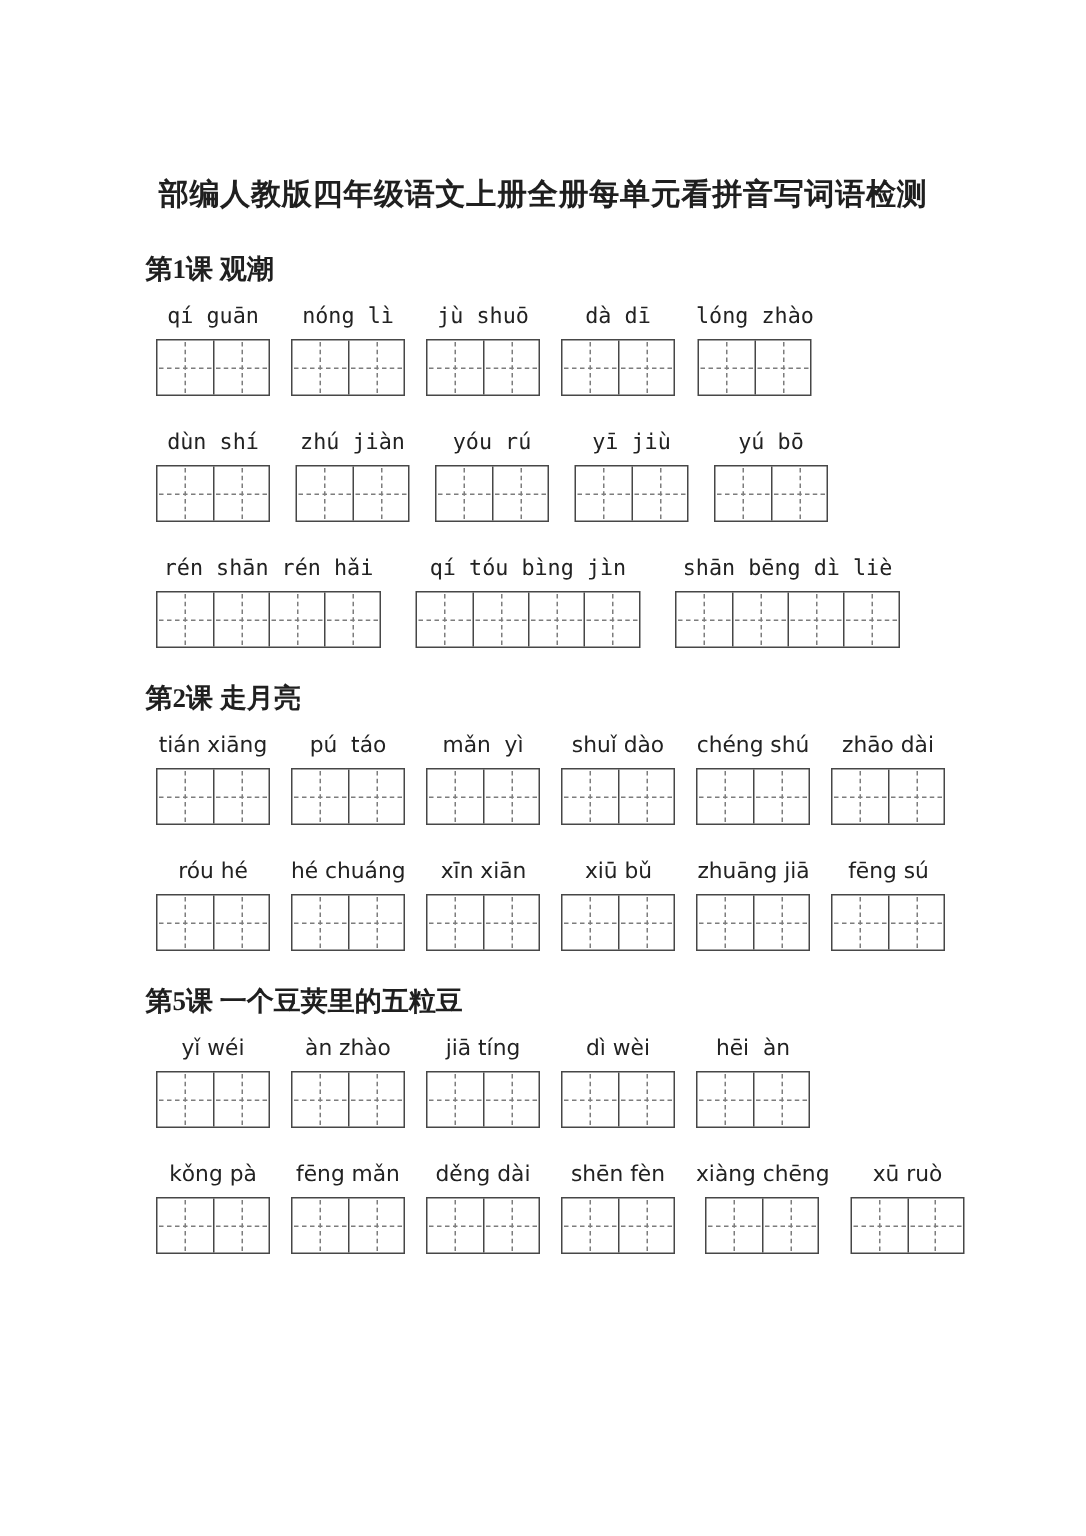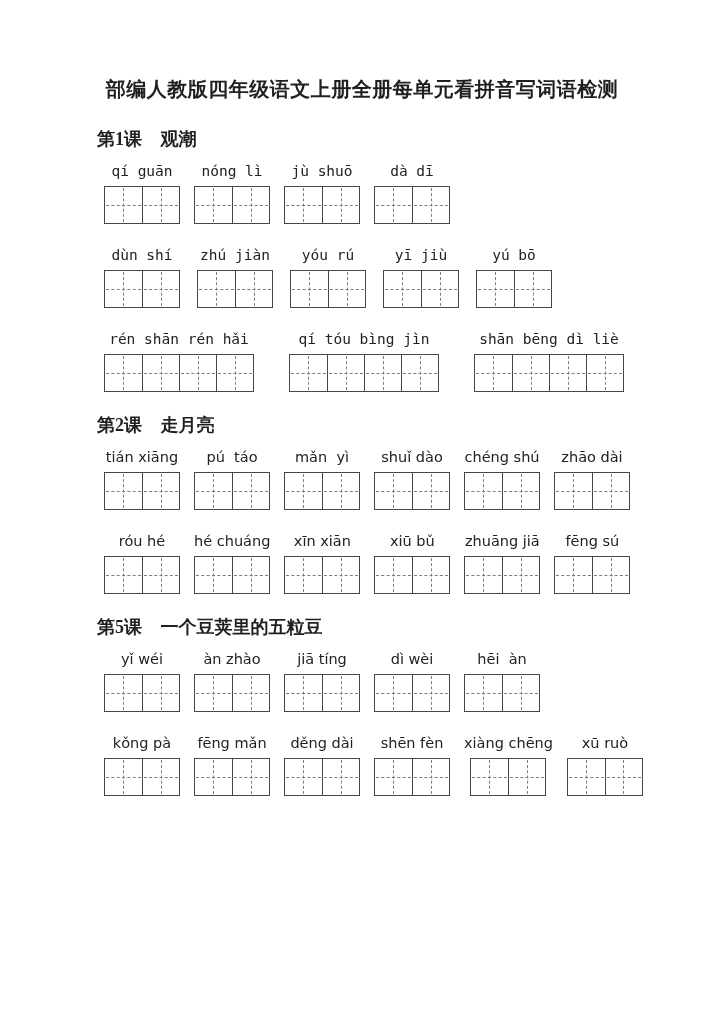--- a/index.html
+++ b/index.html
@@ -1,32 +1,32 @@
 <!DOCTYPE html>
 <html style="--line: #474747; --dash: #7d7d7d;"><head>
 <meta charset="utf-8">
 <style>
   *{box-sizing:border-box}
   html,body{margin:0;padding:0}
   body{
     width:724px;height:1024px;background:#ffffff;color:#1f1f1f;
     font-family:"Liberation Serif","DejaVu Serif",serif;overflow:hidden
   }
-  .page{padding-top:76px}
+  .page{padding-top:116px}
   .doc-title{
     font-size:20px;font-weight:700;text-align:center;
     margin:0 0 24px 0;letter-spacing:.5px
   }
   .lesson{margin-left:97px;margin-right:36px}
   .lesson-heading{font-size:18px;font-weight:700;margin:18px 0 10px 0}
-  .lh-num{margin-right:14px}
+  .lh-num{}
   .row{display:flex;align-items:flex-start;margin-left:7px;margin-bottom:21px}
   .r6{gap:14px}
   .r5{gap:17px}
-  .r3w{gap:35px}
+  .r3w{gap:23px}
   .rmix{gap:26px}
   .wb{display:flex;flex-direction:column;align-items:center}
   .py{
     font-size:14.5px;line-height:20px;margin-bottom:5px;
     white-space:pre;color:#222
   }
   .mono .py{font-family:"DejaVu Sans Mono","Liberation Mono",monospace}
   .sans .py{font-family:"DejaVu Sans","Liberation Sans",sans-serif}
   .box{display:flex;border:1.5px solid var(--line,#474747);background:#fff}
   .cell{width:37px;height:36px;position:relative}
@@ -74,20 +74,27 @@
             <div class="cell"></div>
           </div>
         </div>
       <div class="wb">
           <span class="py">dà dī</span>
           <div class="box">
             <div class="cell"></div>
             <div class="cell"></div>
           </div>
         </div>
+      <div class="wb">
+          <span class="py">lóng zhào</span>
+          <div class="box">
+            <div class="cell"></div>
+            <div class="cell"></div>
+          </div>
+        </div>
     </div>
     <div class="row r5">
       <div class="wb">
           <span class="py">dùn shí</span>
           <div class="box">
             <div class="cell"></div>
             <div class="cell"></div>
           </div>
         </div>
       <div class="wb">

